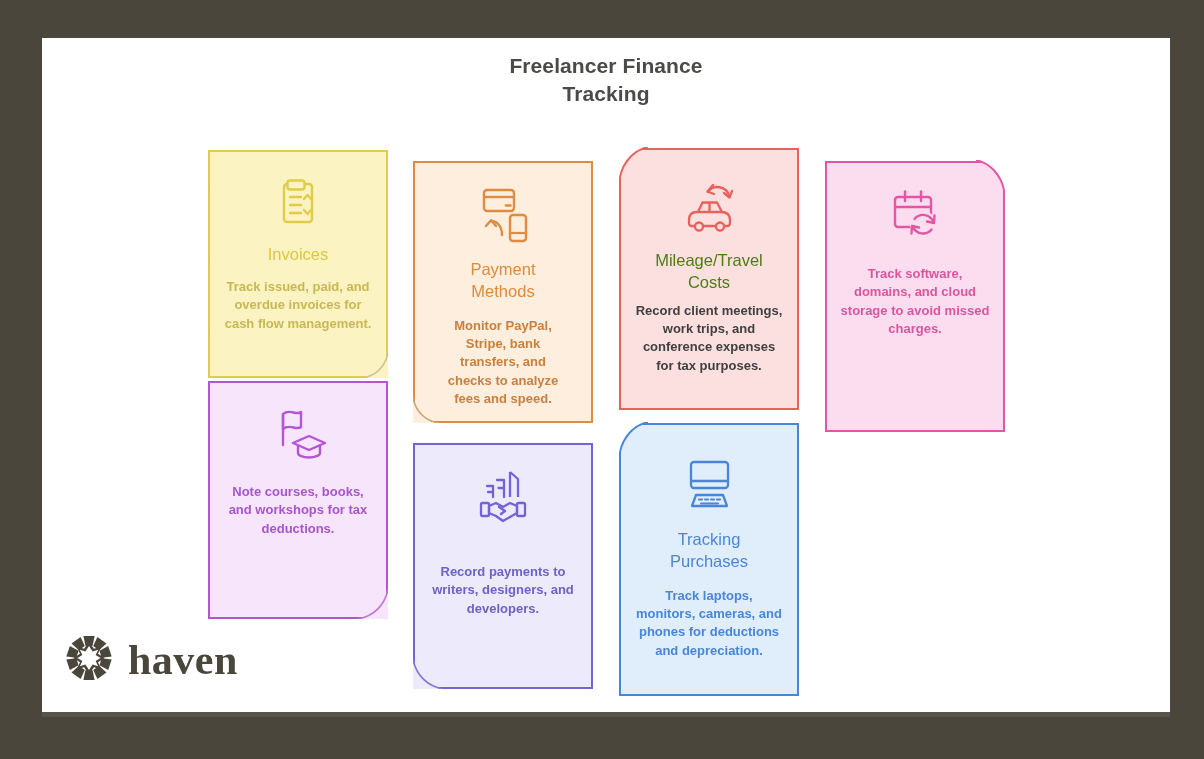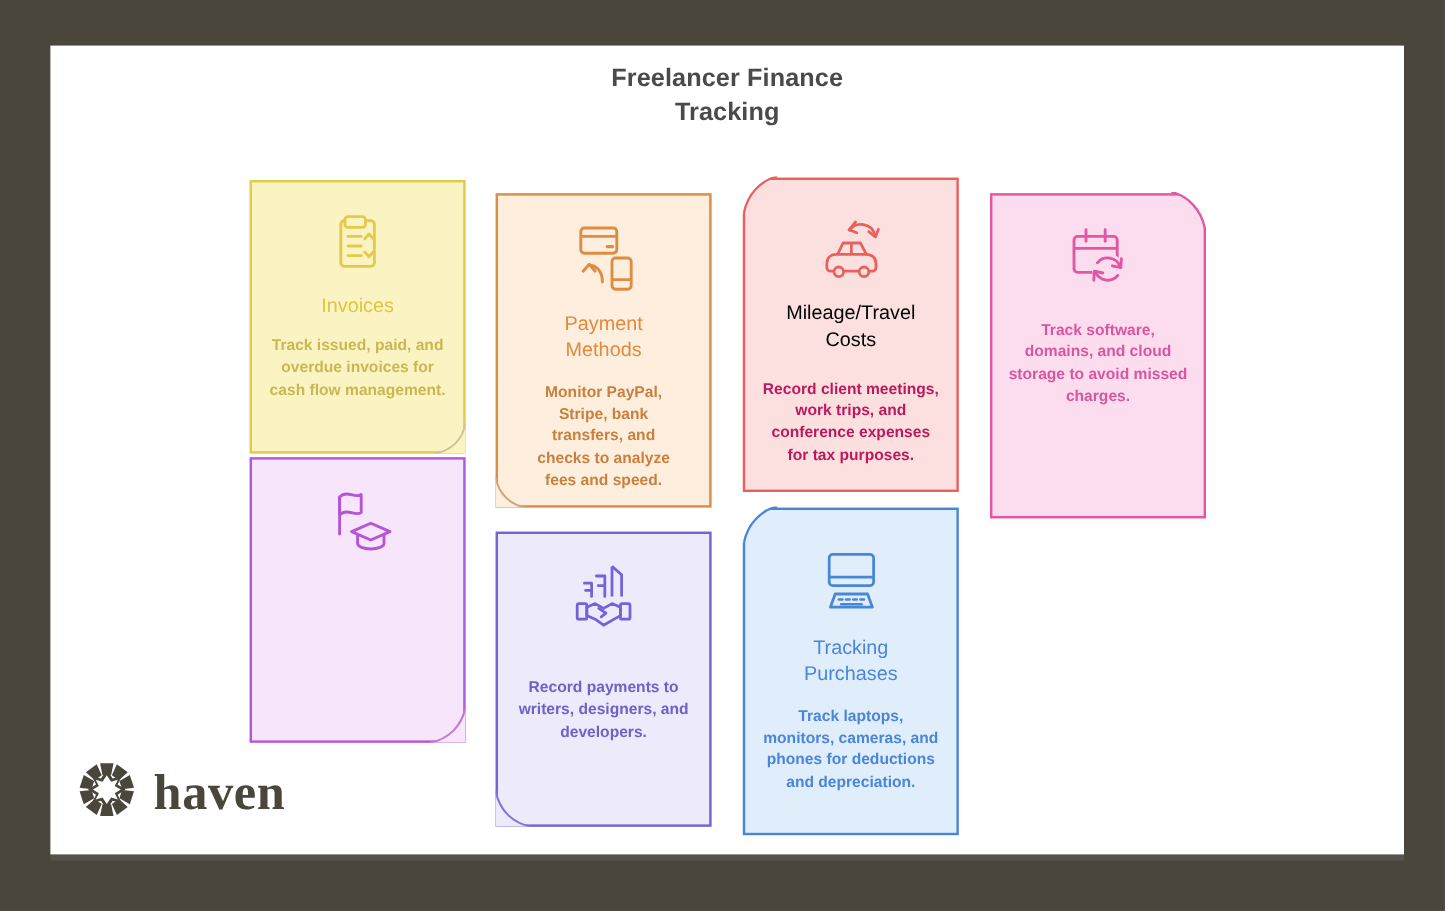--- a/index.html
+++ b/index.html
@@ -191,22 +191,22 @@
             <path d="M14 40 C14 34 18 32 22 32 L46 32 C51 32 55 34 55 40 L55 43 C55 44.6 53.8 46 52 46 L17 46 C15.2 46 14 44.6 14 43 Z" stroke="#e8615d" stroke-width="2.3" fill="none"></path>
             <path d="M23 32 L27.5 22.5 L42 22.5 L47 32" stroke="#e8615d" stroke-width="2.3" fill="none" stroke-linejoin="round"></path>
             <line x1="34.5" y1="22.5" x2="34.5" y2="32" stroke="#e8615d" stroke-width="2.3"></line>
             <circle cx="24" cy="46.5" r="4" stroke="#e8615d" stroke-width="2.3" fill="#fbe0df"></circle>
             <circle cx="45" cy="46.5" r="4" stroke="#e8615d" stroke-width="2.3" fill="#fbe0df"></circle>
             <path d="M33 12 C38 4 52 6 54 16" stroke="#e8615d" stroke-width="2.3" fill="none" stroke-linecap="round"></path>
             <polyline points="49,13 54.5,17.5 57,11" stroke="#e8615d" stroke-width="2.3" fill="none" stroke-linecap="round" stroke-linejoin="round"></polyline>
             <polyline points="38,5 32.5,11.5 39,14" stroke="#e8615d" stroke-width="2.3" fill="none" stroke-linecap="round" stroke-linejoin="round"></polyline>
           </svg>
         </span>
-        <div class="card-title" style="color:#000000; margin-top:8px; max-width:140px;">Mileage/Travel Costs</div>
-        <div class="card-desc" style="color:#be185d; margin-top:20px; max-width:150px;">Record client meetings, work trips, and conference expenses for tax purposes.</div>
+        <div class="card-title" style="color:#4d7c0f; margin-top:8px; max-width:140px;">Mileage/Travel Costs</div>
+        <div class="card-desc" style="color:#404040; margin-top:8px; max-width:150px;">Record client meetings, work trips, and conference expenses for tax purposes.</div>
       </div>
       <svg class="fold" style="left:-3px; top:-3px; width:30px; height:30px;" viewBox="0 0 30 30">
         <path d="M0 0 L30 0 C16 3 5 15 2 30 L0 30 Z" fill="#ffffff" stroke="none"></path>
         <path d="M30 0 C16 3 5 15 2 30" fill="none" stroke="#e8615d" stroke-width="1.9"></path>
       </svg>
     </div>
 
     <div class="card" id="card-3" style="left: 783px; top: 123px; width: 180px; height: 271px; background: rgb(251, 221, 239); border-color: rgb(226, 86, 164);">
       <div class="card-inner" style="padding-top:22px;">
         <span class="card-icon">
@@ -233,20 +233,21 @@
     <div class="card" id="card-4" style="left: 166px; top: 343px; width: 180px; height: 238px; background: rgb(247, 230, 251); border-color: rgb(180, 85, 214);">
       <div class="card-inner" style="padding-top:22px;">
         <span class="card-icon">
           <svg width="64" height="60" viewBox="0 0 64 60" fill="none">
             <path d="M17 10 L17 40" stroke="#b455d6" stroke-width="2.4" stroke-linecap="round"></path>
             <path d="M17 9 C24 3 30 11 35 7 L35 22 C30 26 24 18 17 24 Z" stroke="#b455d6" stroke-width="2.4" fill="none" stroke-linejoin="round"></path>
             <path d="M27 38 L43 31 L59 38 L43 45 Z" stroke="#b455d6" stroke-width="2.4" fill="none" stroke-linejoin="round"></path>
             <path d="M32 40.5 L32 48 C32 50.5 37 52.5 43 52.5 C49 52.5 54 50.5 54 48 L54 40.5" stroke="#b455d6" stroke-width="2.4" fill="none" stroke-linecap="round" stroke-linejoin="round"></path>
           </svg>
         </span>
+        <div class="card-desc" style="color:#a855cc; margin-top:14px; max-width:160px;">Note courses, books, and workshops for tax deductions.</div>
       </div>
       <svg class="fold" style="right:-2px; bottom:-2px; width:30px; height:30px;" viewBox="0 0 30 30">
         <path d="M30 0 L30 30 L0 30 C16 27 27 16 30 0 Z" fill="#f7e6fb" stroke="none"></path>
         <path d="M30 0 C27 16 16 27 0 30" fill="none" stroke="#bb7ad4" stroke-width="1.7"></path>
       </svg>
     </div>
 
     <div class="card" id="card-5" style="left: 371px; top: 405px; width: 180px; height: 246px; background: rgb(236, 234, 251); border-color: rgb(115, 98, 216);">
       <div class="card-inner" style="padding-top:22px;">
         <span class="card-icon">

